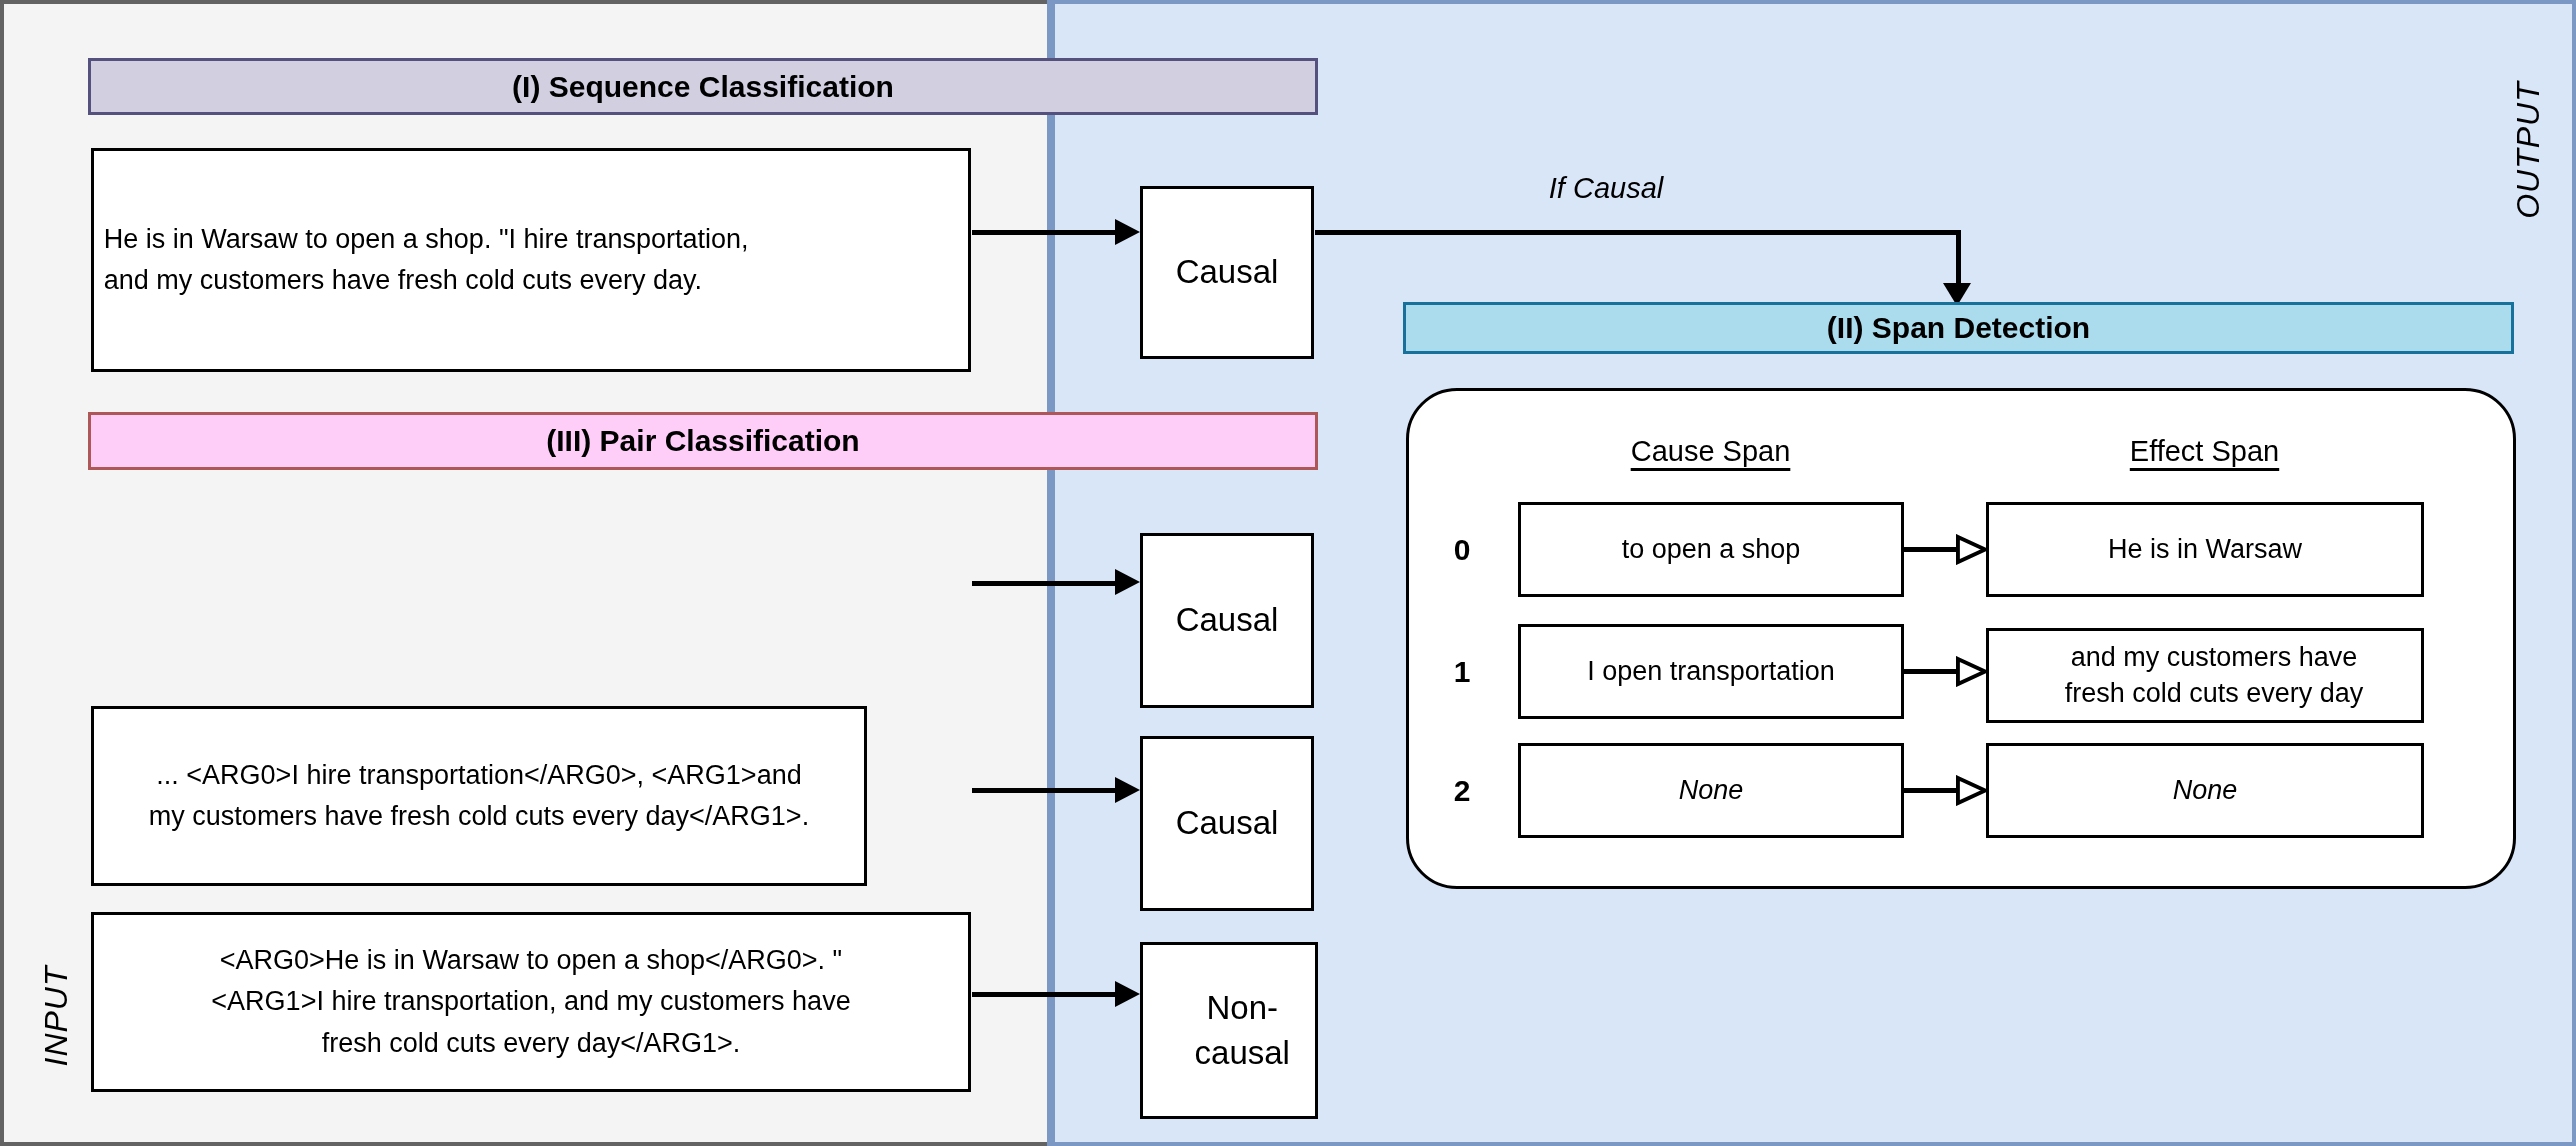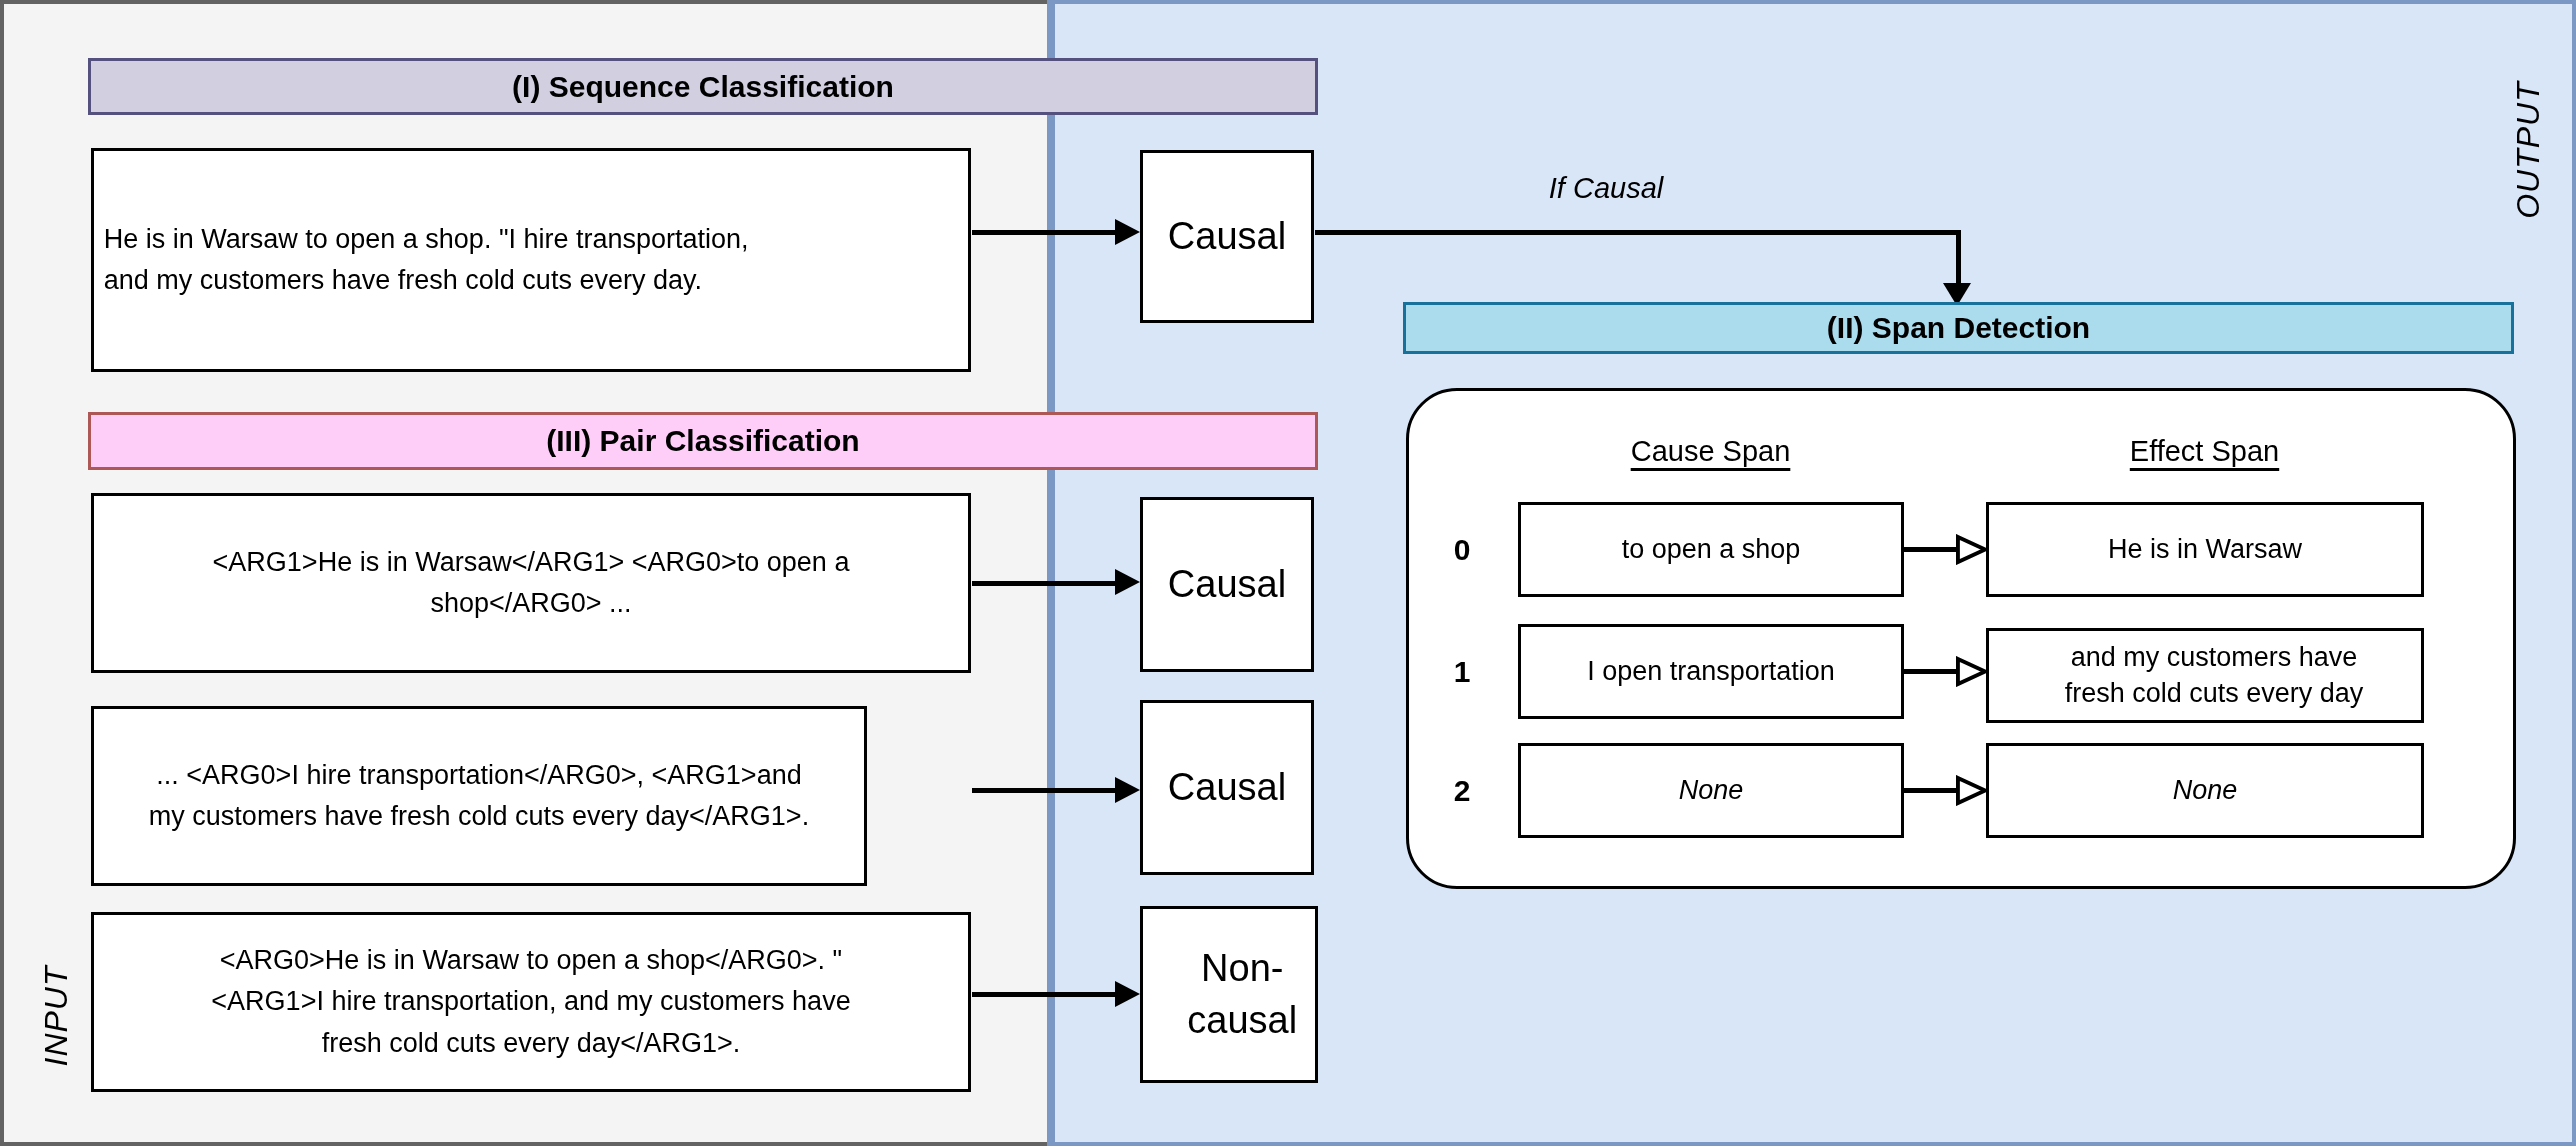--- a/index.html
+++ b/index.html
@@ -13,21 +13,21 @@
   .hdr-seq{left:88px;top:58px;width:1230px;height:57px;background:#d1cfe0;border:3.9px solid #54517f;}
   .hdr-pair{left:88px;top:412px;width:1230px;height:58px;background:#fecdf8;border:3.9px solid #ae5757;}
   .hdr-span{left:1403px;top:302px;width:1111px;height:52px;background:#abdcee;border:3.9px solid #17719b;}
   .txtbox{position:absolute;box-sizing:border-box;background:#fff;border:3.9px solid #000;
           display:flex;align-items:center;justify-content:center;font-size:27px;line-height:1.52;z-index:2;}
   .txtbox .inner{display:block;width:682px;text-align:center;}
   .seq-input{justify-content:flex-start;padding-left:9.7px;}
   .seq-input .inner{text-align:left;}
   .result-box{position:absolute;box-sizing:border-box;background:#fff;border:3.9px solid #000;
               display:flex;align-items:center;justify-content:center;text-align:center;
-              font-size:38px;line-height:1.35;padding:0 19.5px;z-index:2;}
+              font-size:33px;line-height:1.35;padding:0 19.5px;z-index:2;margin-top:36px;}
   .shaft-h{position:absolute;height:4.9px;background:#000;z-index:1;}
   .shaft-v{position:absolute;width:4.9px;background:#000;z-index:1;}
   .head-right{position:absolute;width:0;height:0;border-top:13.6px solid transparent;
               border-bottom:13.6px solid transparent;border-left:25px solid #000;z-index:1;}
   .head-down{position:absolute;width:0;height:0;border-left:14.6px solid transparent;
              border-right:14.6px solid transparent;border-top:23.4px solid #000;z-index:1;}
   .iflabel{position:absolute;left:1460px;top:172px;width:292px;text-align:center;
            font-style:italic;font-size:29px;z-index:2;}
   .rounded{position:absolute;left:1406px;top:388px;width:1110px;height:501px;box-sizing:border-box;
            background:#fff;border:3.9px solid #000;border-radius:51px;z-index:1;}
@@ -99,23 +99,20 @@
   <div class="rownum" style="left:1433px;top:743px;">2</div>
   <div class="cell cause italic" style="top:743px;">None</div>
   <div class="shaft-h" style="left:1902px;top:788px;width:58px;"></div>
   <svg class="hollow-head" style="left:1956px;top:775px;" width="31" height="31" viewBox="0 0 32 32">
     <polygon points="2,3 30,16 2,29" fill="#ffffff" stroke="#000000" stroke-width="4"></polygon>
   </svg>
   <div class="cell effect italic" style="top:743px;">None</div>
 
   <div class="hdr hdr-pair">(III) Pair Classification</div>
 
-  <div class="txtbox" style="left:91px;top:493px;width:880px;height:180px;">
-    <span class="inner">&lt;ARG1&gt;He is in Warsaw&lt;/ARG1&gt; &lt;ARG0&gt;to open a shop&lt;/ARG0&gt; ...</span>
-  </div>
   <div class="shaft-h" style="left:972px;top:581px;width:146px;"></div>
   <div class="head-right" style="left:1115px;top:569px;"></div>
   <div class="result-box" style="left:1140px;top:497px;width:174px;height:175px;">Causal</div>
 
   <div class="txtbox" style="left:91px;top:706px;width:776px;height:180px;">
     <span class="inner">... &lt;ARG0&gt;I hire transportation&lt;/ARG0&gt;, &lt;ARG1&gt;and my customers have fresh cold cuts every day&lt;/ARG1&gt;.</span>
   </div>
   <div class="shaft-h" style="left:972px;top:788px;width:146px;"></div>
   <div class="head-right" style="left:1115px;top:777px;"></div>
   <div class="result-box" style="left:1140px;top:700px;width:174px;height:175px;">Causal</div>

